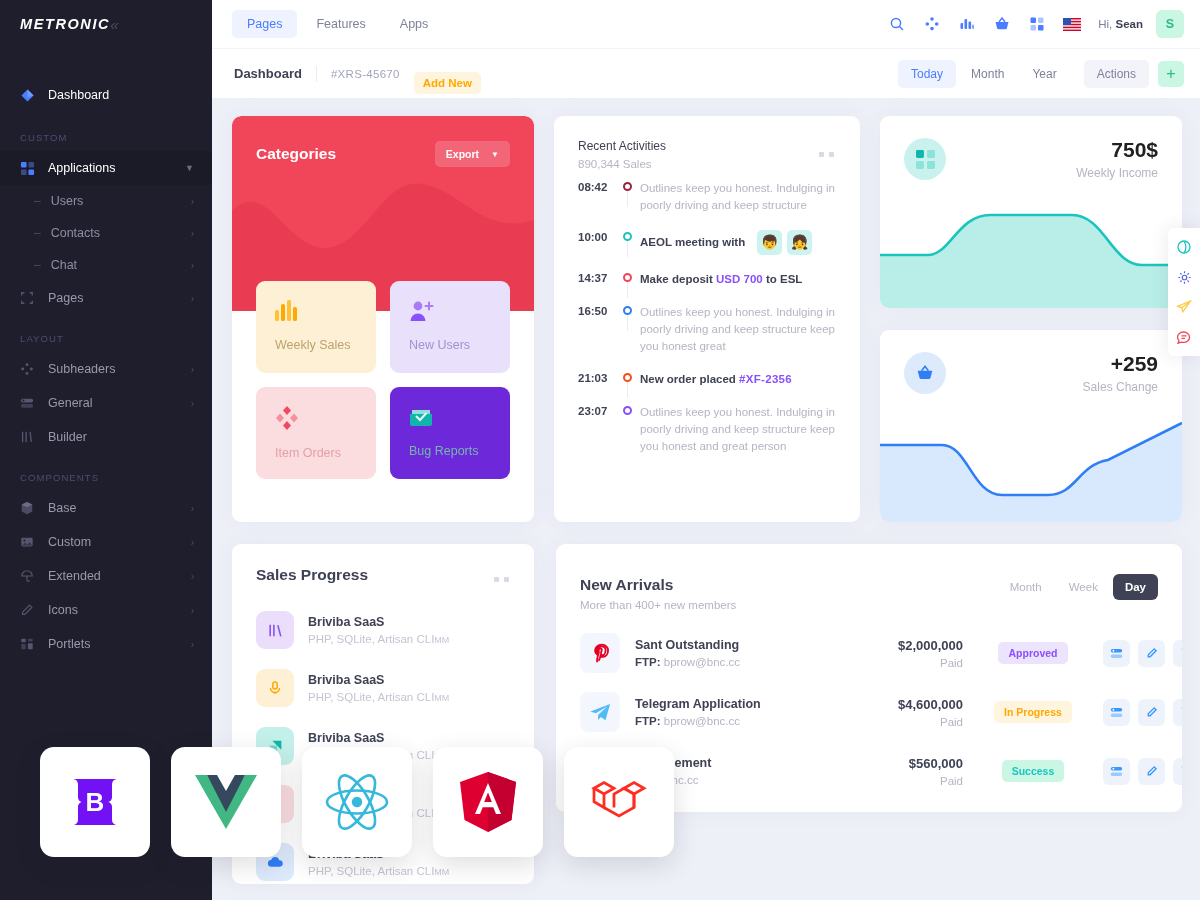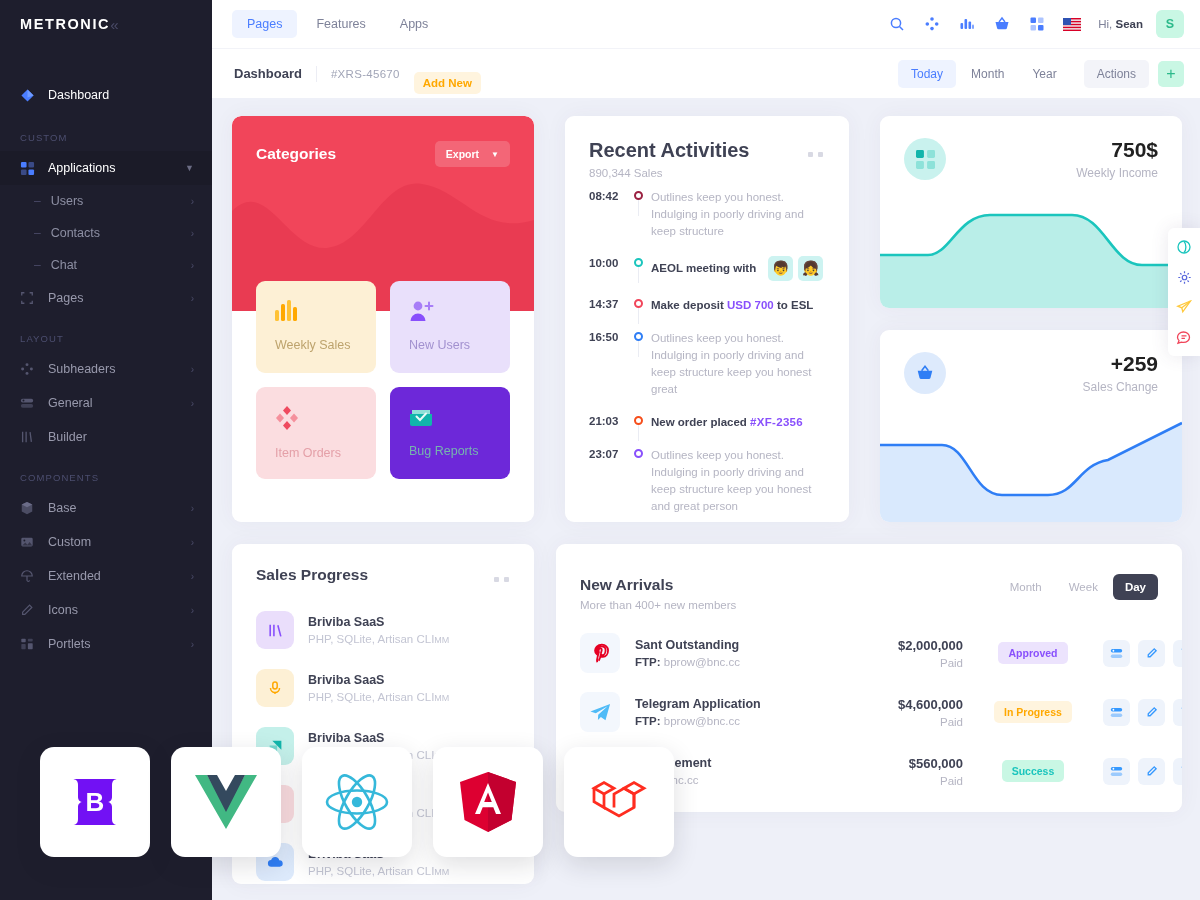--- a/index.html
+++ b/index.html
@@ -12,21 +12,21 @@
   }
   .app { display: flex; width: 1200px; height: 900px; position: relative; }
 
   
   .sidebar {
     width: 212px; height: 900px; background: #1e1e2d;
     flex: 0 0 212px; position: relative; z-index: 5;
   }
   .brand {
     height: 48px; display: flex; align-items: center;
-    justify-content: flex-start; padding: 0 28px 0 20px;
+    justify-content: flex-start; padding: 0 28px 0 20px; font-style: italic;
   }
   .brand-name {
     color: #fff; font-size: 14.5px; font-weight: 700; letter-spacing: 1.6px;
   }
   .brand-collapse { color: #4a4b68; font-size: 15px; line-height: 1; cursor: pointer; }
   .nav { padding-top: 28px; }
   .nav-item {
     display: flex; align-items: center; height: 34px;
     padding: 0 18px 0 20px; cursor: pointer; position: relative;
   }
@@ -91,21 +91,21 @@
   }
   .filt.active { background: #eef3ff; color: #4a7dff; }
   .filt.grey { background: #f3f4f9; color: #7e8299; margin-left: 12px; }
   .plusbtn {
     width: 26px; height: 26px; margin-left: 7px; border-radius: 5px;
     background: #c9f7e4; color: #2bb98a; font-size: 16px; font-weight: 400;
     display: flex; align-items: center; justify-content: center; cursor: pointer;
   }
 
   .content { flex: 1; padding: 18px 18px 0 20px; overflow: hidden; }
-  .row1 { display: flex; gap: 31px; }
+  .row1 { display: flex; gap: 20px; }
   .card { background: #fff; border-radius: 9px; box-shadow: 0 0 22px rgba(82,63,105,.05); }
 
   
   .cat-wrap { width: 302px; flex: 0 0 302px; position: relative; overflow: hidden;
               border-radius: 9px; height: 406px; background: #fff; box-shadow: 0 0 22px rgba(82,63,105,.05); }
   .cat-hero {
     position: absolute; top: 0; left: 0; right: 0; height: 195px;
     background: #f1455a; border-radius: 9px 9px 0 0; overflow: hidden;
   }
   .cat-head { display: flex; align-items: center; justify-content: space-between; padding: 25px 24px 0; position: relative; z-index: 2; }
@@ -120,21 +120,21 @@
     display: grid; grid-template-columns: 1fr 1fr; gap: 14px; z-index: 3;
   }
   .tile {
     height: 92px; border-radius: 9px; padding: 19px 0 0 19px;
     cursor: pointer; display: flex; flex-direction: column; gap: 12px;
   }
   .tile-label { font-size: 12.5px; font-weight: 500; }
 
   
   .act-card { flex: 1; min-width: 0; height: 406px; padding: 23px 24px 0 24px; position: relative; }
-  .act-title { font-size: 20px; font-weight: 700; color: #3f4254; }
+  .act-title { font-size: 12px; font-weight: 400; color: #3f4254; }
   .act-sub { font-size: 11.5px; color: #b5b5c3; margin-top: 5px; }
   .dots { position: absolute; top: 36px; right: 26px; display: flex; gap: 5px; cursor: pointer; }
   .dots i { width: 5px; height: 5px; background: #d8d9e3; border-radius: 1px; display: block; }
   .timeline { margin-top: 10px; position: relative; }
   .tl-row { display: flex; align-items: flex-start; position: relative; padding-bottom: 16px; }
   .tl-time { width: 36px; flex: 0 0 36px; font-size: 11.5px; font-weight: 700; color: #3f4254; padding-top: 1px; }
   .tl-mark { width: 26px; flex: 0 0 26px; display: flex; justify-content: center; position: relative; padding-top: 2px; }
   .tl-dot { width: 9px; height: 9px; border-radius: 50%; border: 2.5px solid; background: #fff; z-index: 2; }
   .tl-line { position: absolute; top: 11px; bottom: -16px; width: 1px; background: #eaecf3; left: 50%; }
   .tl-row:last-child .tl-line { display: none; }

